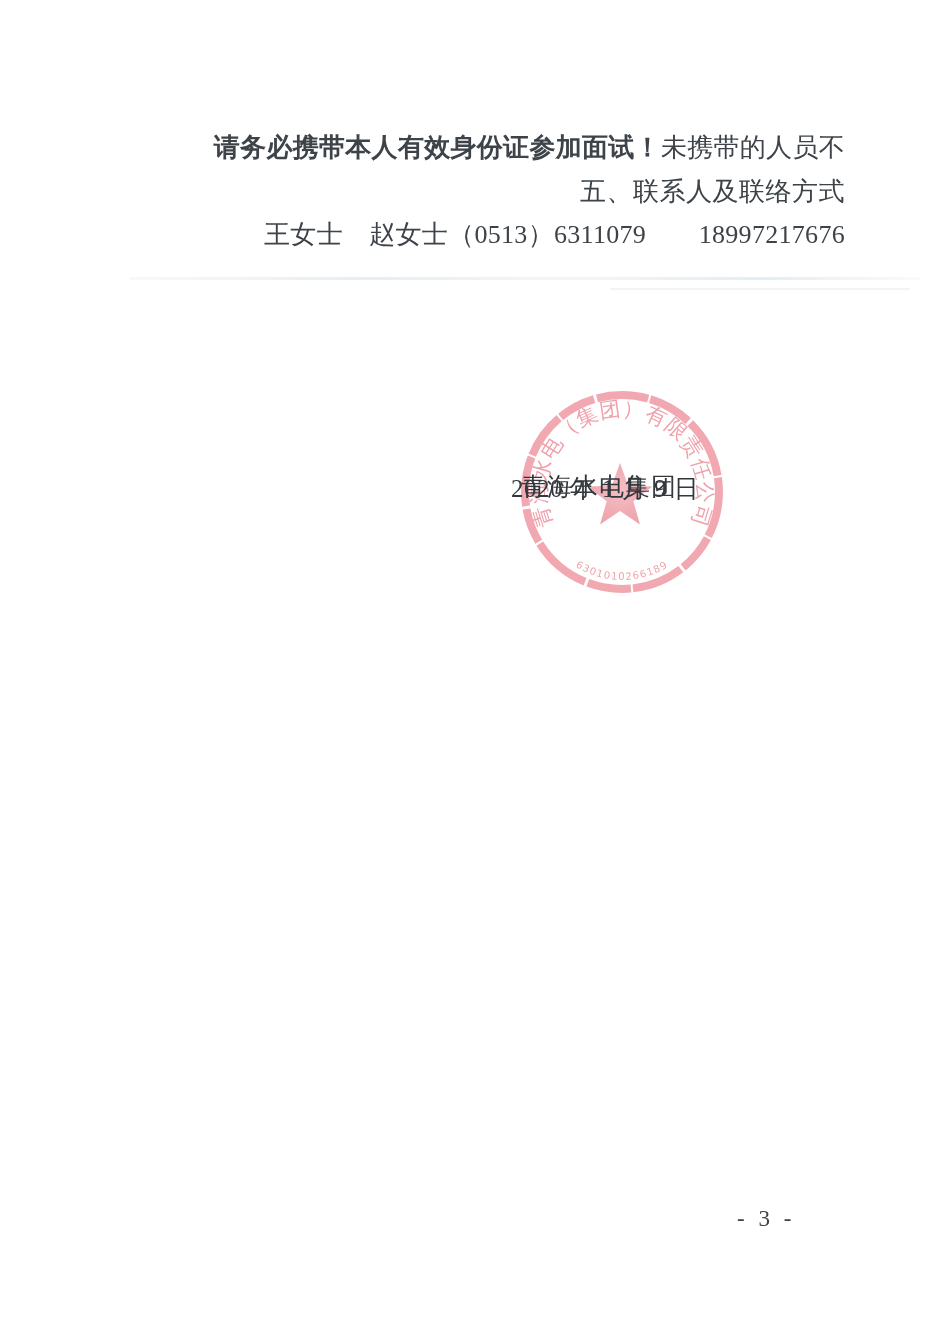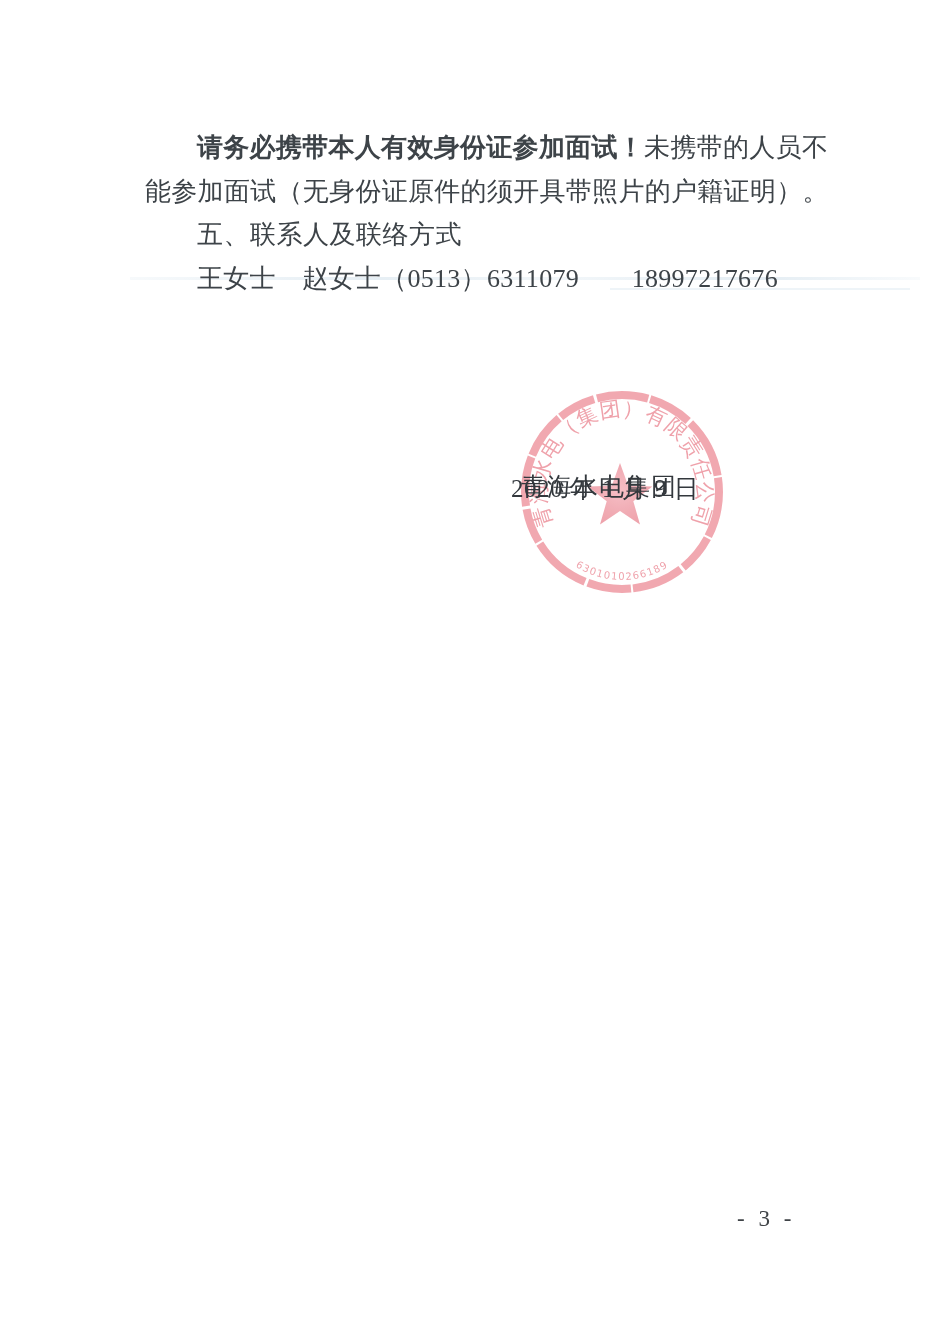--- a/index.html
+++ b/index.html
@@ -8,21 +8,21 @@
     width:943px;height:1334px;
     background:#ffffff;
     overflow:hidden;
     font-family:"Liberation Serif","DejaVu Serif",serif;
     color:#3d4348;
   }
   
   .textblock{
     position:absolute;
     left:145px;top:126px;width:700px;
-    font-size:26px;line-height:43.5px;letter-spacing:0.3px;
+    font-size:26px;line-height:43.5px;letter-spacing:0.3px;text-align:right;
   }
   .line{white-space:nowrap;}
   .indent{padding-left:52px;}
   .b{font-weight:700;}
   .heading{
     font-family:"Liberation Sans","DejaVu Sans",sans-serif;
     font-weight:400;letter-spacing:0.5px;
   }
   
   .artifact{position:absolute;pointer-events:none;}
@@ -53,21 +53,20 @@
 </head>
 <body>
 
 <div class="page">
 
   <div class="artifact a1"></div>
   <div class="artifact a2"></div>
 
   <div class="textblock">
     <div class="line indent"><span class="b">请务必携带本人有效身份证参加面试！</span><span>未携带的人员不</span></div>
-    <div class="line">能参加面试（无身份证原件的须开具带照片的户籍证明）。</div>
     <div class="line indent heading">五、联系人及联络方式</div>
     <div class="line indent">王女士　赵女士（0513）6311079　　18997217676</div>
   </div>
 
   <div class="stamp">
     <svg width="220" height="220" viewBox="0 0 220 220">
       <defs>
         <path id="sealArc" d="M 41.1 142.1 A 76 76 0 1 1 178.9 142.1" fill="none"></path>
         <path id="serialArc" d="M 63.4 184.6 A 88 88 0 0 0 156.6 184.6" fill="none"></path>
         <radialGradient id="starGrad" cx="50%" cy="45%" r="65%">

